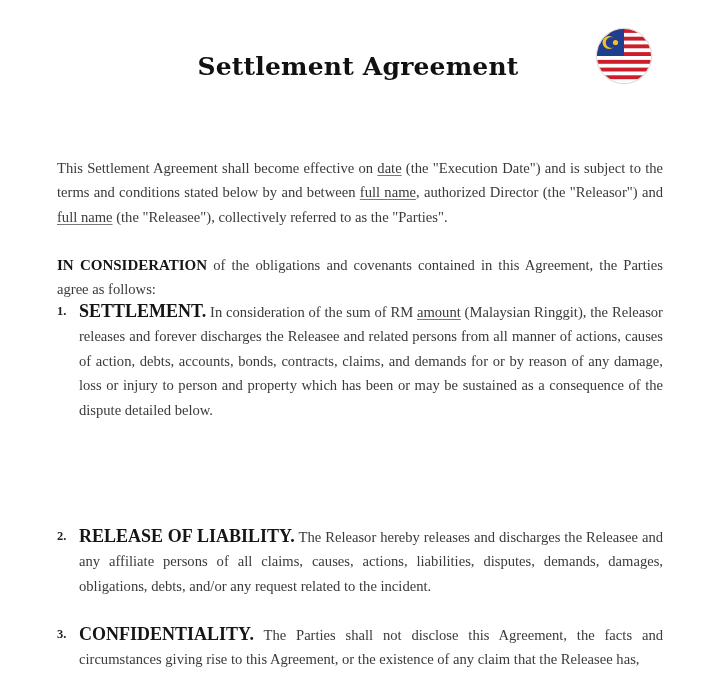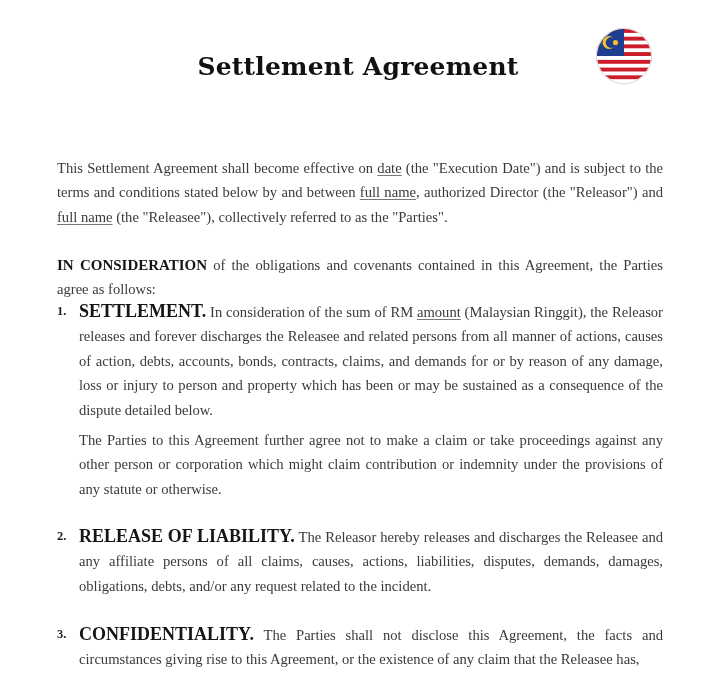--- a/index.html
+++ b/index.html
@@ -71,21 +71,20 @@
 
 <div class="para" style="top:225px;">
   <span class="b lead">IN CONSIDERATION</span><span> of the obligations and covenants contained in this Agreement, the Parties agree as follows:</span>
 </div>
 
 <div class="item" style="top:299px;">
   <span class="num">1.</span>
   <div class="body">
     <span class="b">SETTLEMENT.</span><span> In consideration of the sum of RM </span><span class="u">amount</span><span> (Malaysian Ringgit), the Releasor releases and forever discharges the Releasee and related persons from all manner of actions, causes of action, debts, accounts, bonds, contracts, claims, and demands for or by reason of any damage, loss or injury to person and property which has been or may be sustained as a consequence of the dispute detailed below.</span>
   </div>
-  <div class="sub">The Parties to this Agreement further agree not to make a claim or take proceedings against any other person or corporation which might claim contribution or indemnity under the provisions of any statute or otherwise.</div>
 </div>
 
 <div class="item" style="top:524px;">
   <span class="num">2.</span>
   <div class="body">
     <span class="b">RELEASE OF LIABILITY.</span><span> The Releasor hereby releases and discharges the Releasee and any affiliate persons of all claims, causes, actions, liabilities, disputes, demands, damages, obligations, debts, and/or any request related to the incident.</span>
   </div>
 </div>
 
 <div class="item" style="top:622px;">

